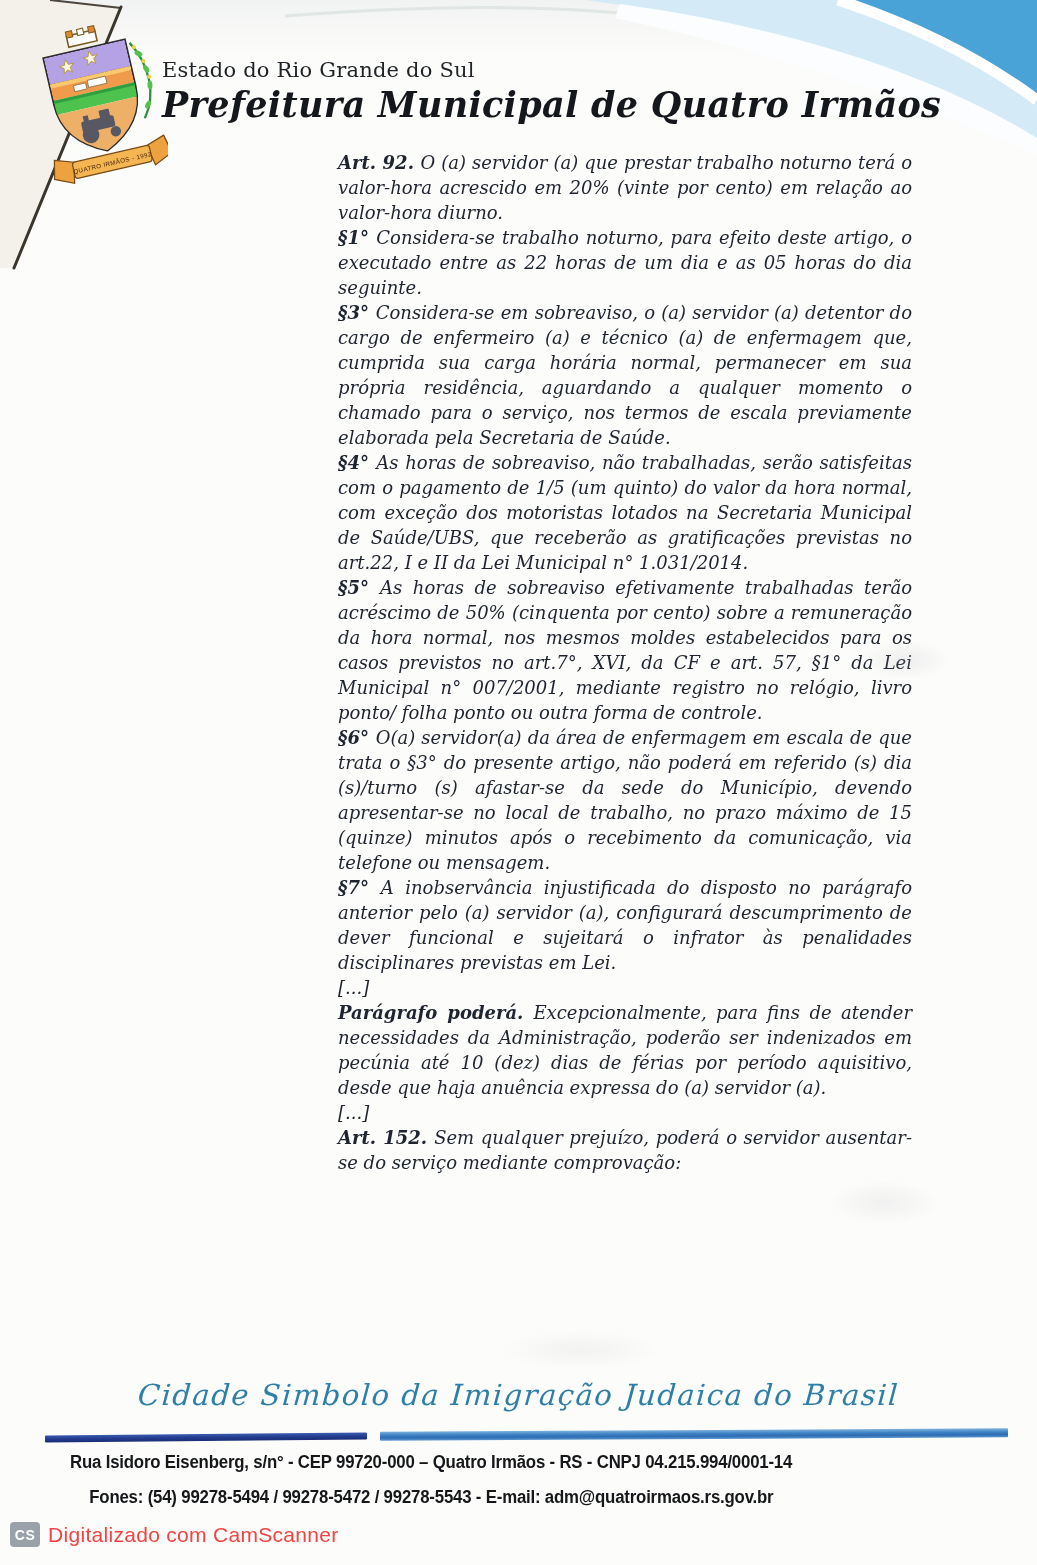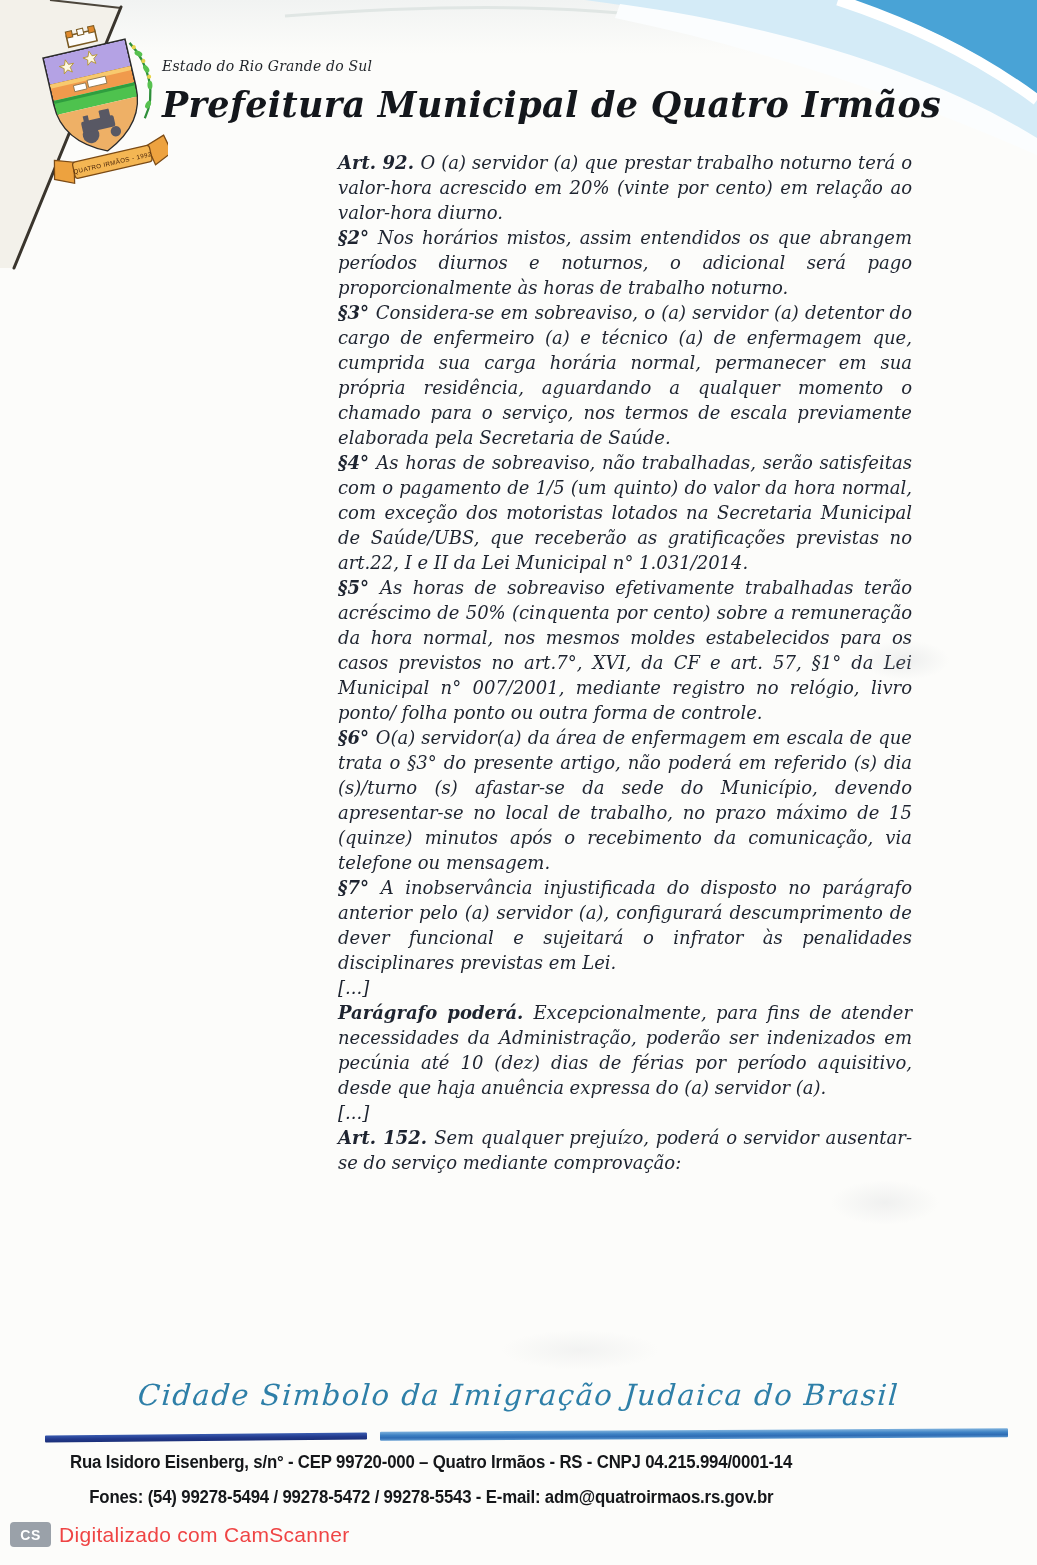--- a/index.html
+++ b/index.html
@@ -15,21 +15,21 @@
   .page::before{
     content:"";position:absolute;left:0;top:0;right:0;height:60px;
     background:linear-gradient(180deg,#f1f3f2 0%,rgba(252,252,250,0) 90%);
     pointer-events:none;
   }
   .abs{position:absolute;}
 
   
   .state-line{
     left:162px;top:58px;
-    font-style:italic;font-size:14px;color:#1f2328;
+    font-size:21px;color:#1f2328;
     letter-spacing:.2px;
   }
   .org-title{
     left:162px;top:84px;
     font-style:italic;font-weight:700;font-size:35px;color:#14171c;
     letter-spacing:.3px;
   }
 
   
   .doc-body{
@@ -65,21 +65,21 @@
   .address-inner{display:inline-block;transform:scaleX(0.96);transform-origin:center;}
   .address1{top:1452px;}
   .address2{top:1487px;}
 
   
   .watermark{
     left:10px;top:1522px;display:flex;align-items:center;gap:8px;
     font-family:"Liberation Sans",sans-serif;
   }
   .cs-badge{
-    width:41px;height:25px;border-radius:4px;background:#9aa1a9;
+    width:30px;height:25px;border-radius:4px;background:#9aa1a9;
     color:#ffffff;font-weight:700;font-size:14px;
     display:flex;align-items:center;justify-content:center;
     letter-spacing:.5px;
   }
   .cs-text{color:#ef4444;font-size:21px;letter-spacing:.3px;}
 
   
   .smudge{pointer-events:none;border-radius:50%;}
   .s1{left:860px;top:640px;width:90px;height:40px;
       background:radial-gradient(ellipse,rgba(170,175,182,.18),rgba(170,175,182,0) 70%);}
@@ -161,21 +161,21 @@
         <text x="64" y="139" text-anchor="middle" font-size="6" font-family="Liberation Sans, sans-serif" fill="#4a2408" letter-spacing="0.4">QUATRO IRMÃOS - 1992</text>
       </g>
     </g>
   </svg>
 
   <div class="abs state-line">Estado do Rio Grande do Sul</div>
   <div class="abs org-title">Prefeitura Municipal de Quatro Irmãos</div>
 
   <div class="abs doc-body">
       <p class="para"><span class="lead">Art. 92. </span><span>O (a) servidor (a) que prestar trabalho noturno terá o valor-hora acrescido em 20% (vinte por cento) em relação ao valor-hora diurno.</span></p>
-      <p class="para"><span class="lead">§2° </span><span>Nos horários mistos, assim entendidos os que abrangem períodos diurnos e noturnos, o adicional será pago proporcionalmente às horas de trabalho noturno.</span></p>
+      <p class="para"><span class="lead">§1° </span><span>Considera-se trabalho noturno, para efeito deste artigo, o executado entre as 22 horas de um dia e as 05 horas do dia seguinte.</span></p>
       <p class="para"><span class="lead">§3° </span><span>Considera-se em sobreaviso, o (a) servidor (a) detentor do cargo de enfermeiro (a) e técnico (a) de enfermagem que, cumprida sua carga horária normal, permanecer em sua própria residência, aguardando a qualquer momento o chamado para o serviço, nos termos de escala previamente elaborada pela Secretaria de Saúde.</span></p>
       <p class="para"><span class="lead">§4° </span><span>As horas de sobreaviso, não trabalhadas, serão satisfeitas com o pagamento de 1/5 (um quinto) do valor da hora normal, com exceção dos motoristas lotados na Secretaria Municipal de Saúde/UBS, que receberão as gratificações previstas no art.22, I e II da Lei Municipal n° 1.031/2014.</span></p>
       <p class="para"><span class="lead">§5° </span><span>As horas de sobreaviso efetivamente trabalhadas terão acréscimo de 50% (cinquenta por cento) sobre a remuneração da hora normal, nos mesmos moldes estabelecidos para os casos previstos no art.7°, XVI, da CF e art. 57, §1° da Lei Municipal n° 007/2001, mediante registro no relógio, livro ponto/ folha ponto ou outra forma de controle.</span></p>
       <p class="para"><span class="lead">§6° </span><span>O(a) servidor(a) da área de enfermagem em escala de que trata o §3° do presente artigo, não poderá em referido (s) dia (s)/turno (s) afastar-se da sede do Município, devendo apresentar-se no local de trabalho, no prazo máximo de 15 (quinze) minutos após o recebimento da comunicação, via telefone ou mensagem.</span></p>
       <p class="para"><span class="lead">§7° </span><span>A inobservância injustificada do disposto no parágrafo anterior pelo (a) servidor (a), configurará descumprimento de dever funcional e sujeitará o infrator às penalidades disciplinares previstas em Lei.</span></p>
       <p class="para"><span>[...]</span></p>
       <p class="para"><span class="lead">Parágrafo poderá. </span><span>Excepcionalmente, para fins de atender necessidades da Administração, poderão ser indenizados em pecúnia até 10 (dez) dias de férias por período aquisitivo, desde que haja anuência expressa do (a) servidor (a).</span></p>
       <p class="para"><span>[...]</span></p>
       <p class="para"><span class="lead">Art. 152. </span><span>Sem qualquer prejuízo, poderá o servidor ausentar-se do serviço mediante comprovação:</span></p>
     </div>

